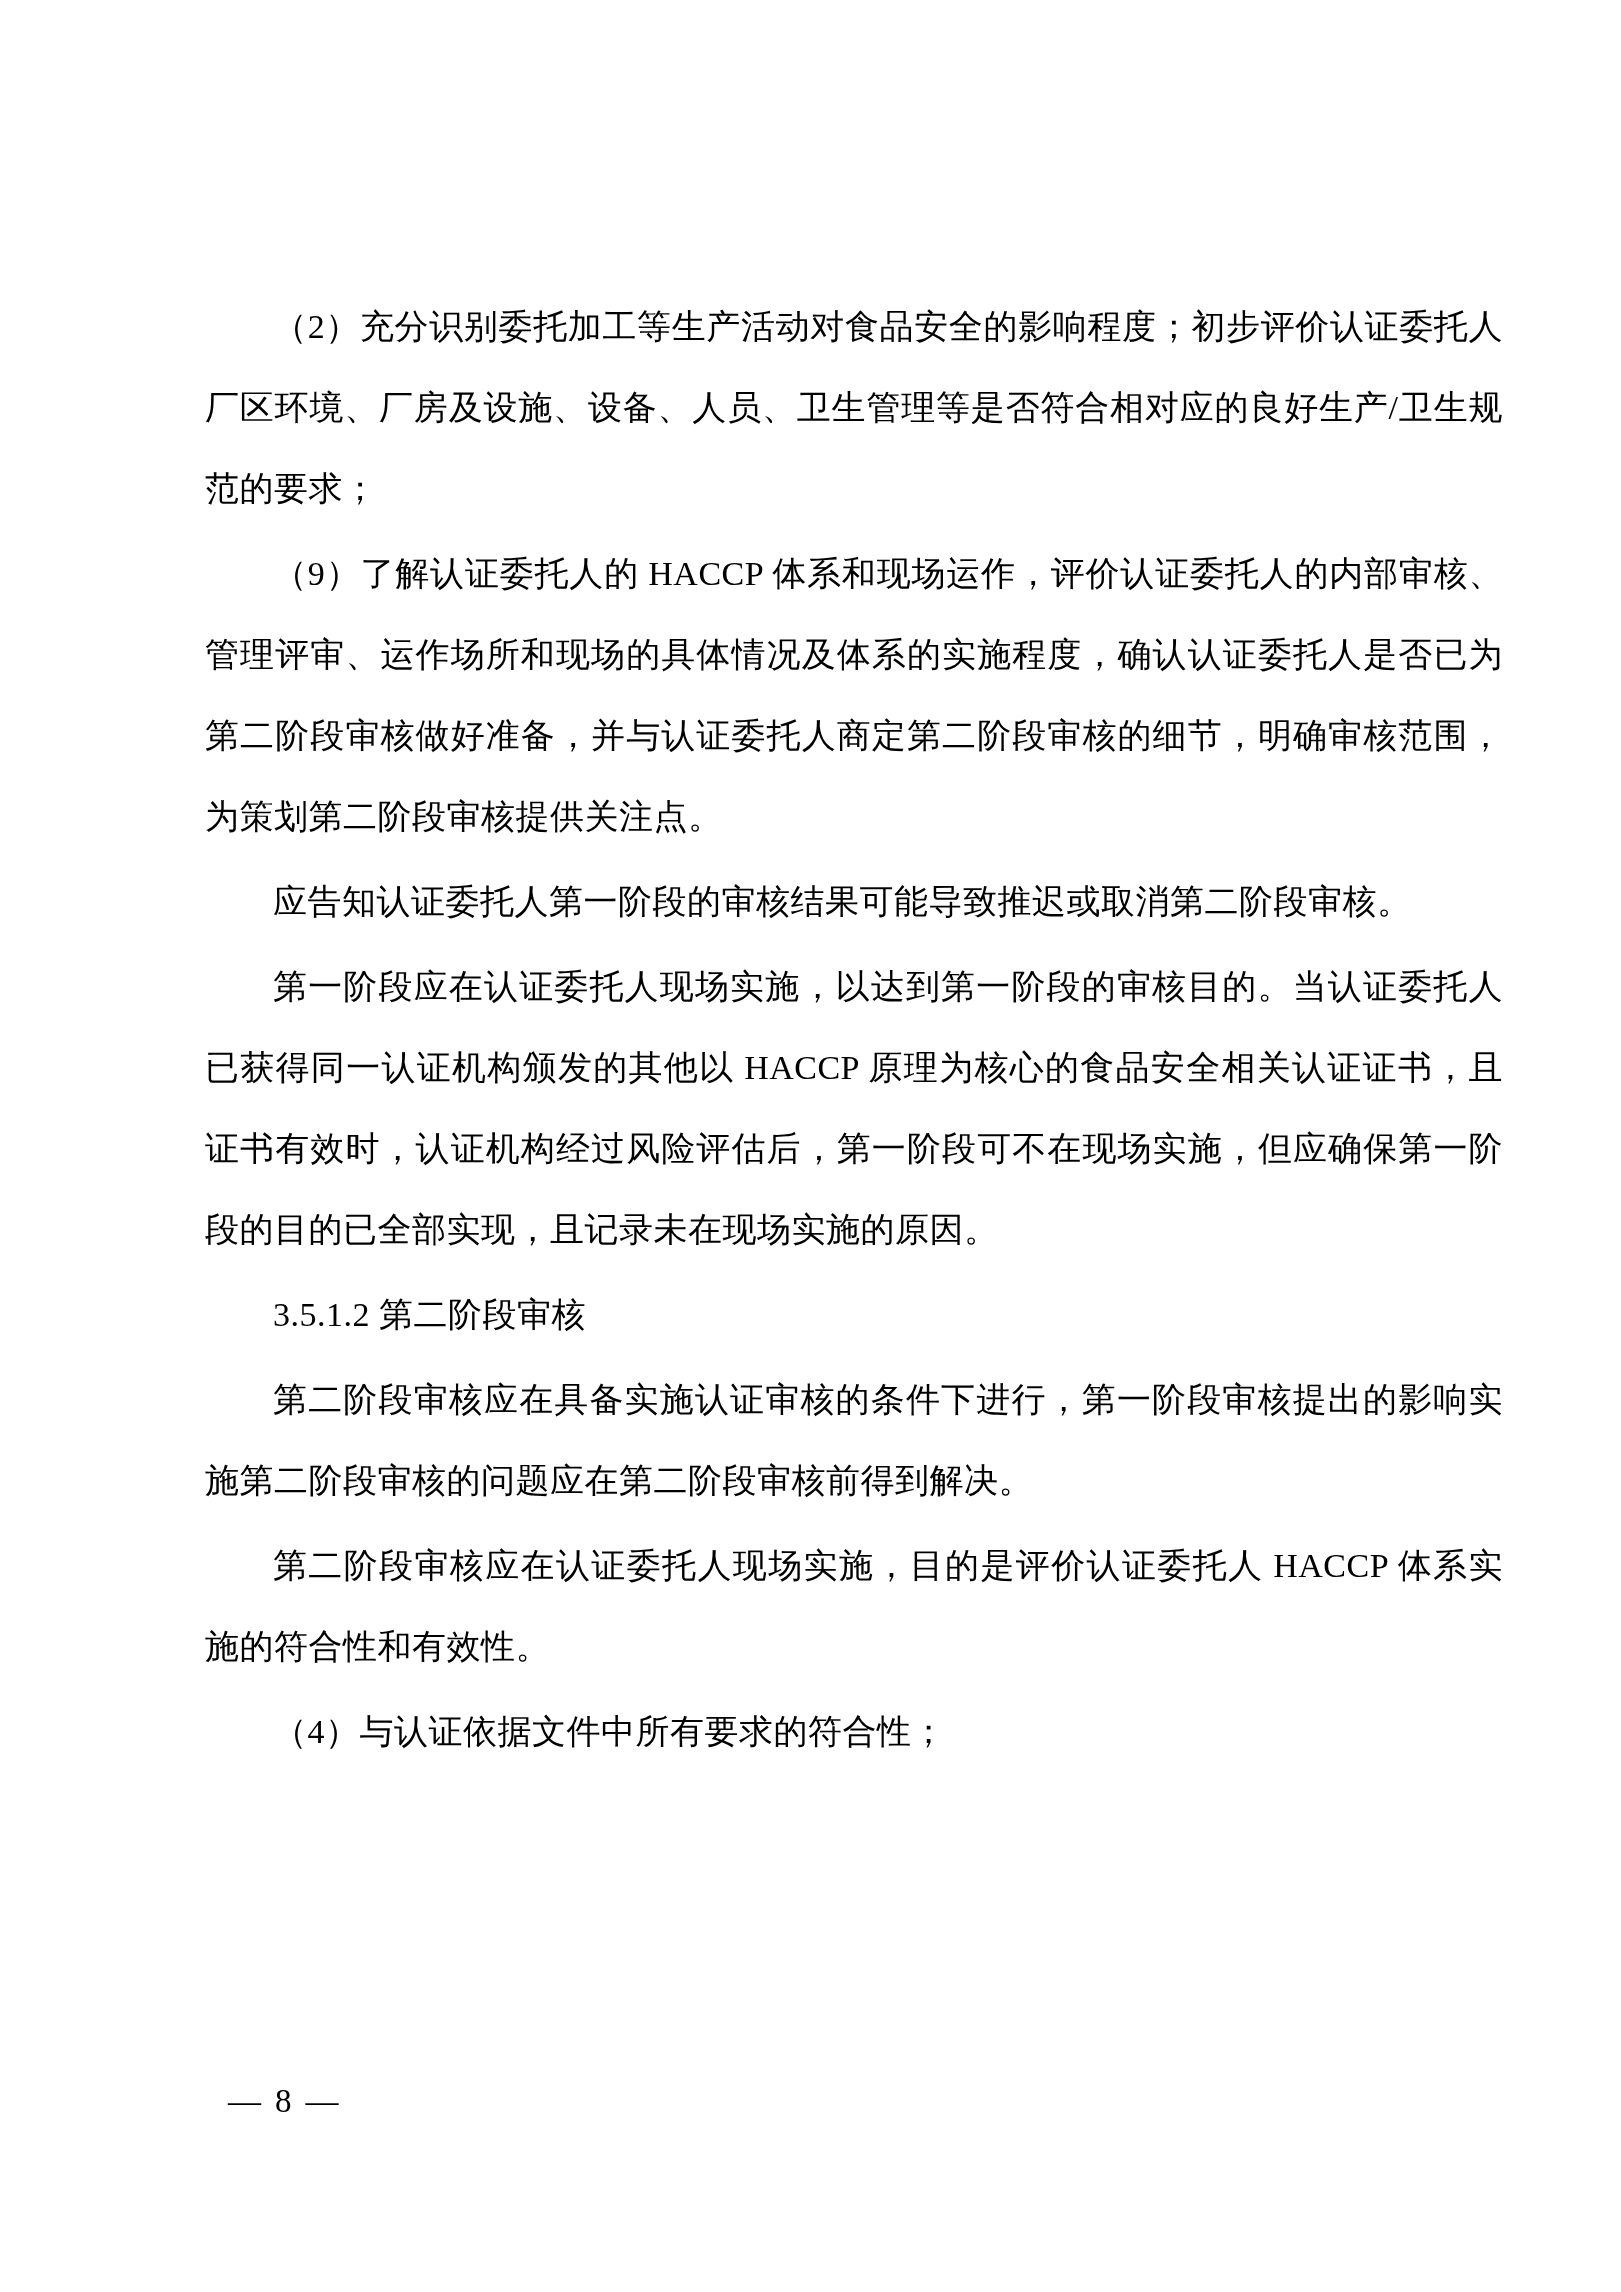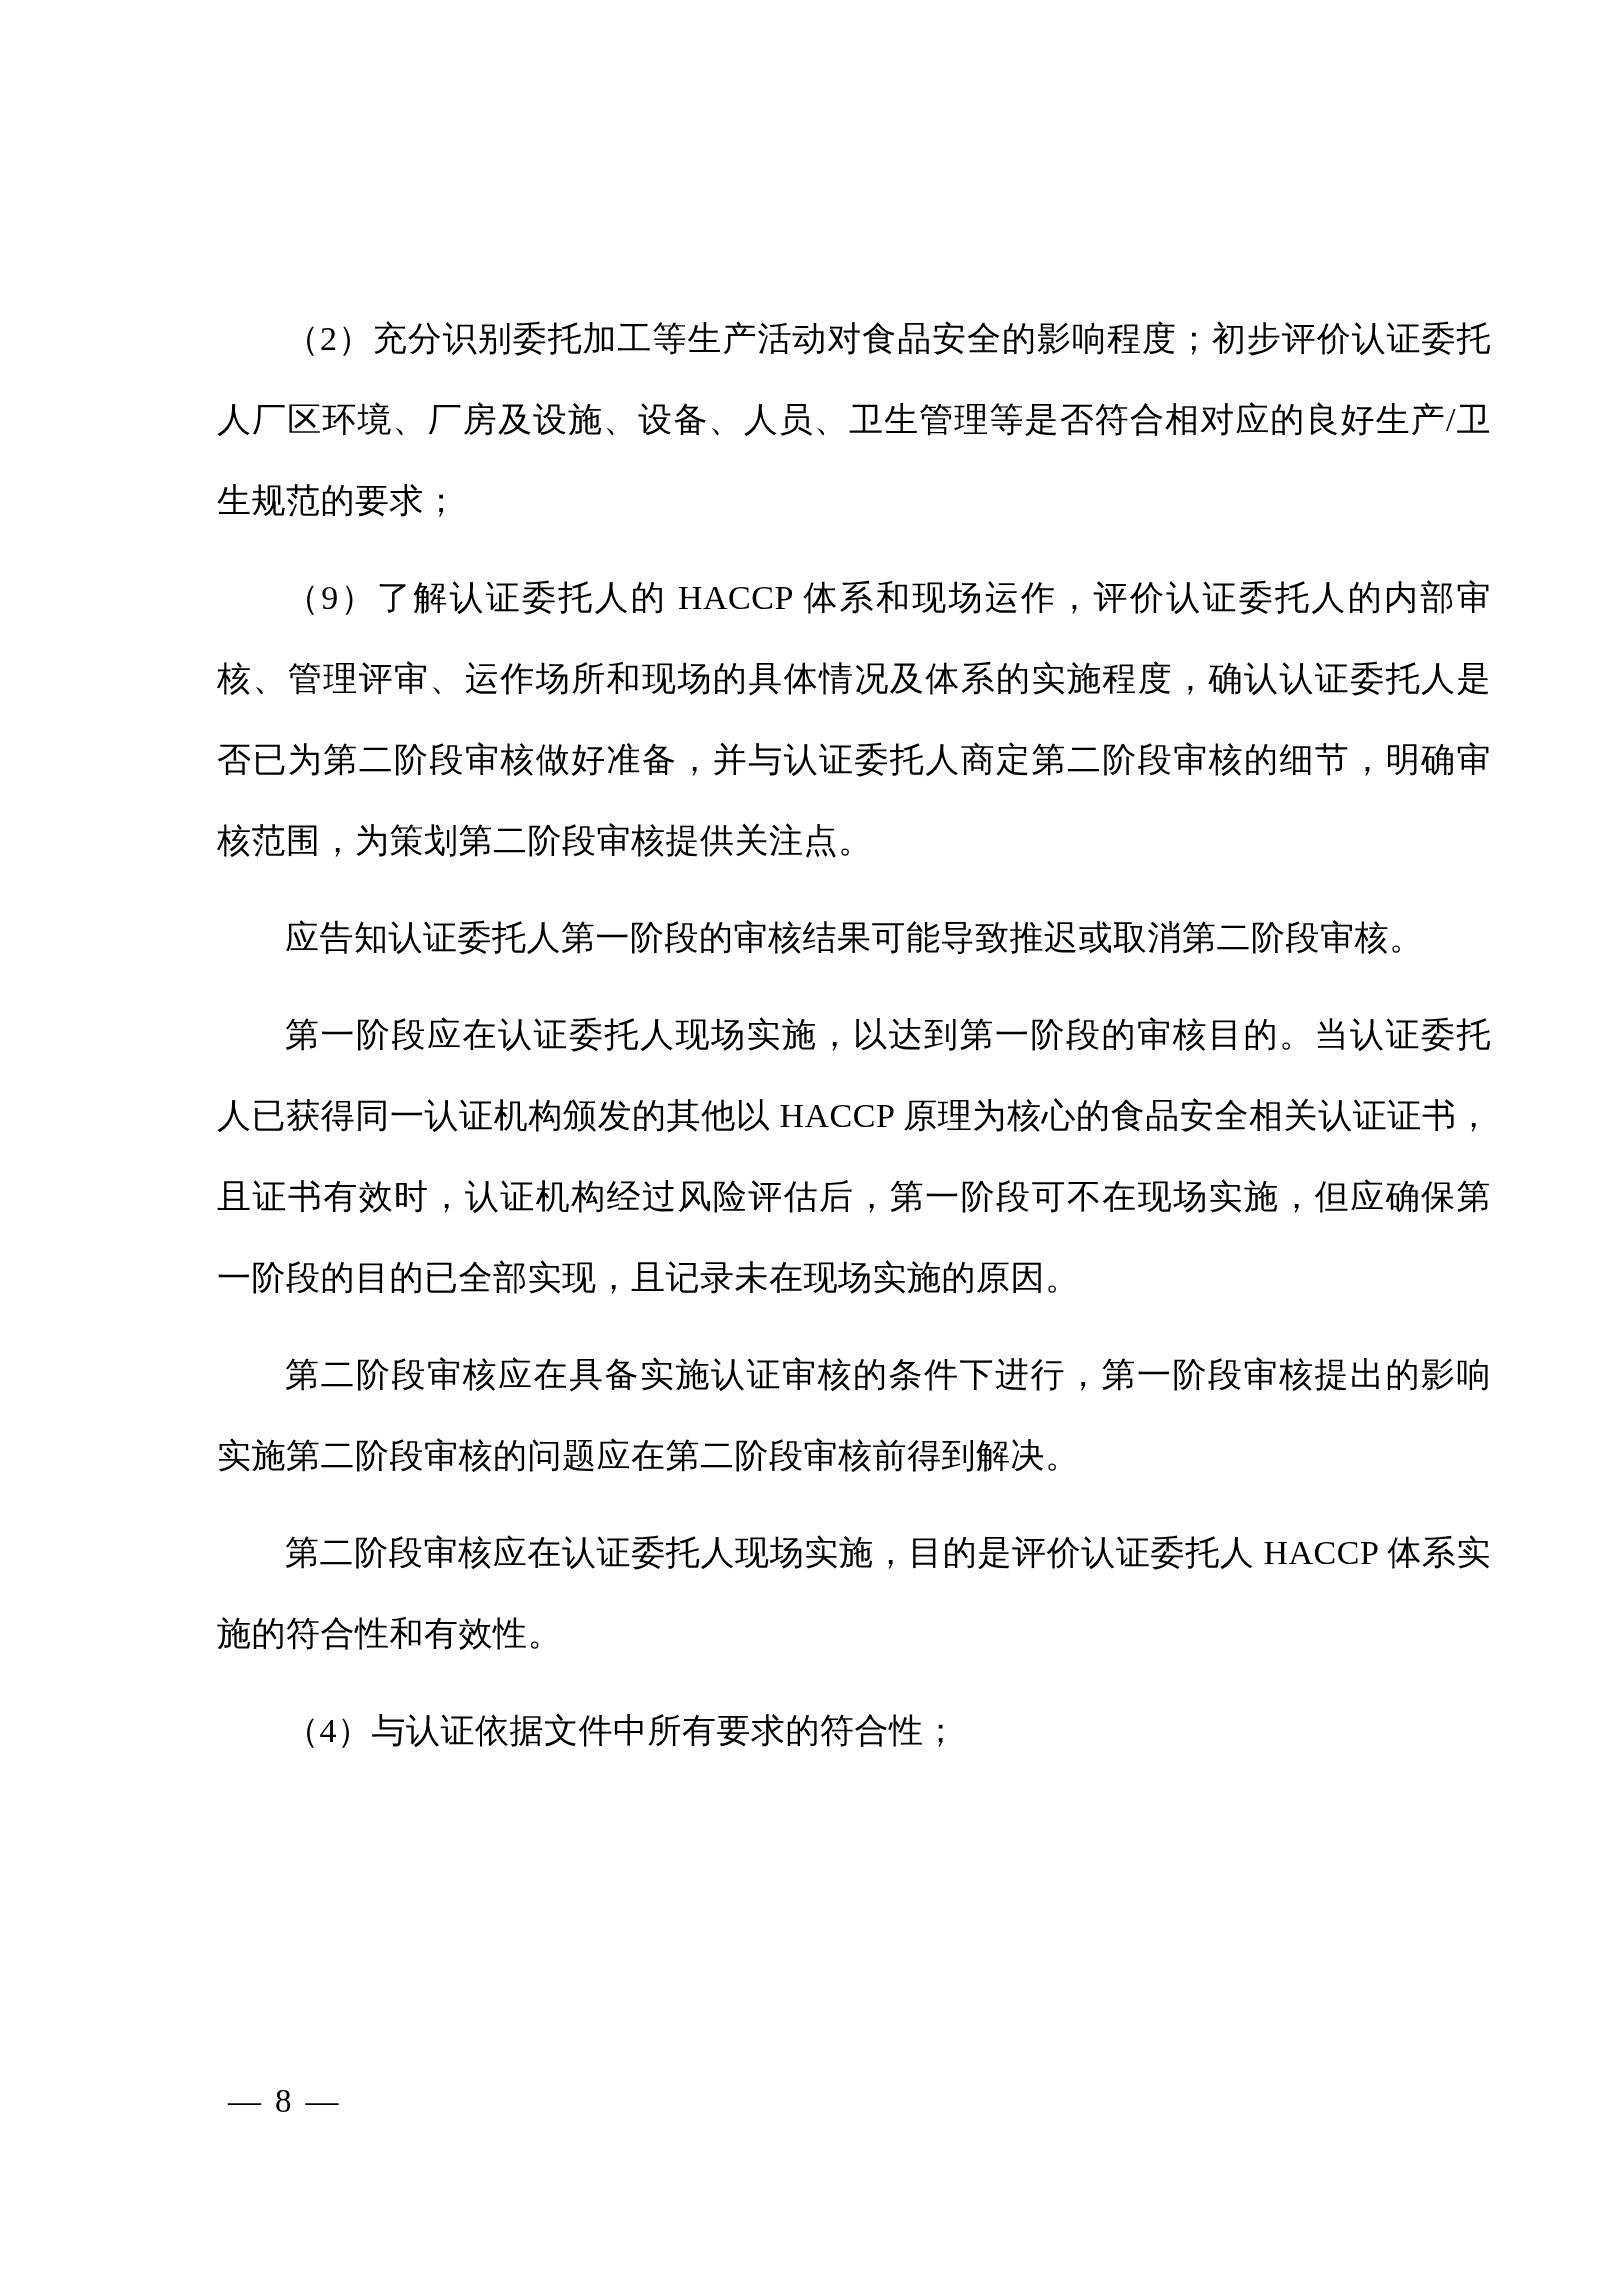--- a/index.html
+++ b/index.html
@@ -21,21 +21,21 @@
     left: 201px;
     top: 282px;
     width: 1306px;
     font-size: 34px;
     line-height: 81px;
     text-align: justify;
     text-justify: inter-ideograph;
     letter-spacing: 0.5px;
   }
   .content p {
-    margin: 16px;
+    margin: 4px;
     padding: 0;
     text-indent: 2em;
   }
   .content p.heading {
     text-align: left;
   }
   .footer {
     position: absolute;
     left: 228px;
     top: 2080px;
@@ -47,20 +47,21 @@
 </style>
 </head>
 <body>
 
 <div class="page">
   <main class="content">
     <p>（2）充分识别委托加工等生产活动对食品安全的影响程度；初步评价认证委托人厂区环境、厂房及设施、设备、人员、卫生管理等是否符合相对应的良好生产/卫生规范的要求；</p>
     <p>（9）了解认证委托人的 HACCP 体系和现场运作，评价认证委托人的内部审核、管理评审、运作场所和现场的具体情况及体系的实施程度，确认认证委托人是否已为第二阶段审核做好准备，并与认证委托人商定第二阶段审核的细节，明确审核范围，为策划第二阶段审核提供关注点。</p>
     <p>应告知认证委托人第一阶段的审核结果可能导致推迟或取消第二阶段审核。</p>
     <p>第一阶段应在认证委托人现场实施，以达到第一阶段的审核目的。当认证委托人已获得同一认证机构颁发的其他以 HACCP 原理为核心的食品安全相关认证证书，且证书有效时，认证机构经过风险评估后，第一阶段可不在现场实施，但应确保第一阶段的目的已全部实现，且记录未在现场实施的原因。</p>
+    <p class="heading">3.5.1.2 第二阶段审核</p>
     <p>第二阶段审核应在具备实施认证审核的条件下进行，第一阶段审核提出的影响实施第二阶段审核的问题应在第二阶段审核前得到解决。</p>
     <p>第二阶段审核应在认证委托人现场实施，目的是评价认证委托人 HACCP 体系实施的符合性和有效性。</p>
     <p>（4）与认证依据文件中所有要求的符合性；</p>
   </main>
 
   <div class="footer">— 8 —</div>
 </div>
 
 
 </body></html>

